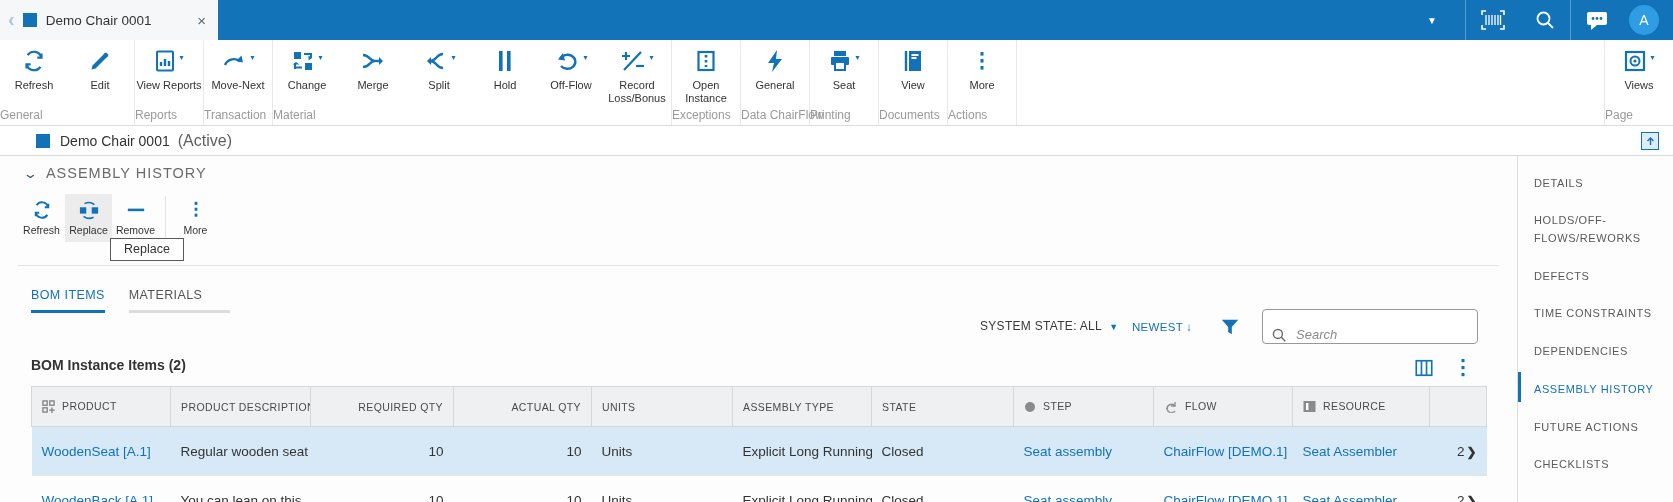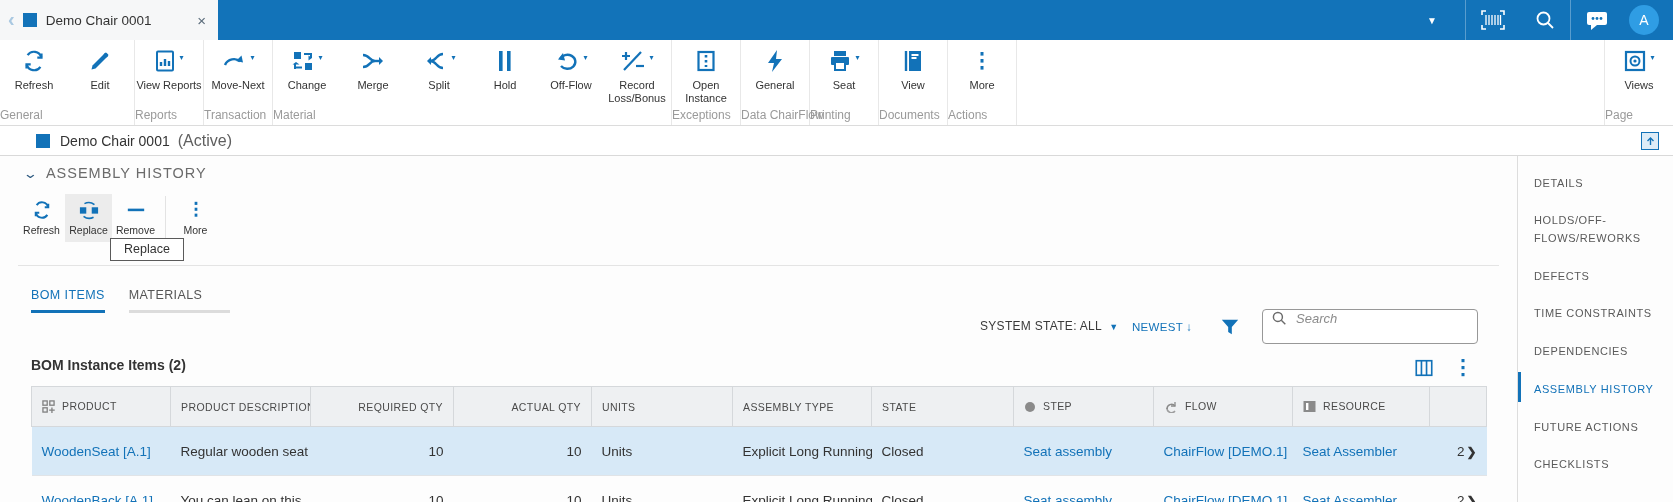--- a/index.html
+++ b/index.html
@@ -64,21 +64,21 @@
 
   .tabsbar { position:absolute; left:31px; top:288px; display:flex; }
   .tabitem { font-size:12.5px; letter-spacing:.4px; padding-bottom:8px; cursor:pointer; }
   .tabitem.active { color:#1272b8; border-bottom:3px solid #1272b8; }
   .tabitem.idle { color:#555; border-bottom:3px solid #dcdcdc; padding-right:28px; margin-left:24px; }
   .sysstate { position:absolute; left:980px; top:319px; font-size:12px; color:#3a3a3a; letter-spacing:.3px; cursor:pointer; }
   .sysstate .caret { color:#1272b8; font-size:9px; margin-left:4px; }
   .sortby { position:absolute; left:1132px; top:321px; font-size:11.5px; color:#1272b8; letter-spacing:.3px; cursor:pointer; }
   .funnel { position:absolute; left:1220px; top:317px; cursor:pointer; }
   .searchbox { position:absolute; left:1262px; top:309px; width:216px; height:35px; border:1px solid #989898;
-               border-radius:4px; background:#fff; display:flex; align-items:flex-start; padding:0 8px; }
+               border-radius:4px; background:#fff; display:flex; align-items:flex-end; padding:0 8px; }
   .searchbox input { border:none; outline:none; flex:1; font-size:13px; font-family:"Liberation Sans",sans-serif;
                      color:#333; background:transparent; margin-left:7px; }
   .searchbox input::placeholder { font-style:italic; color:#8b8b8b; }
 
   .grid-title { position:absolute; left:31px; top:357px; font-size:14px; font-weight:bold; color:#333; }
   .grid-tools { position:absolute; left:1414px; top:358px; display:flex; align-items:center; }
   .grid-tools .kebab { margin-left:26px; }
 
   
   .bomtable { position:absolute; left:31px; top:386px; width:1455px; border-collapse:collapse; table-layout:fixed; }

